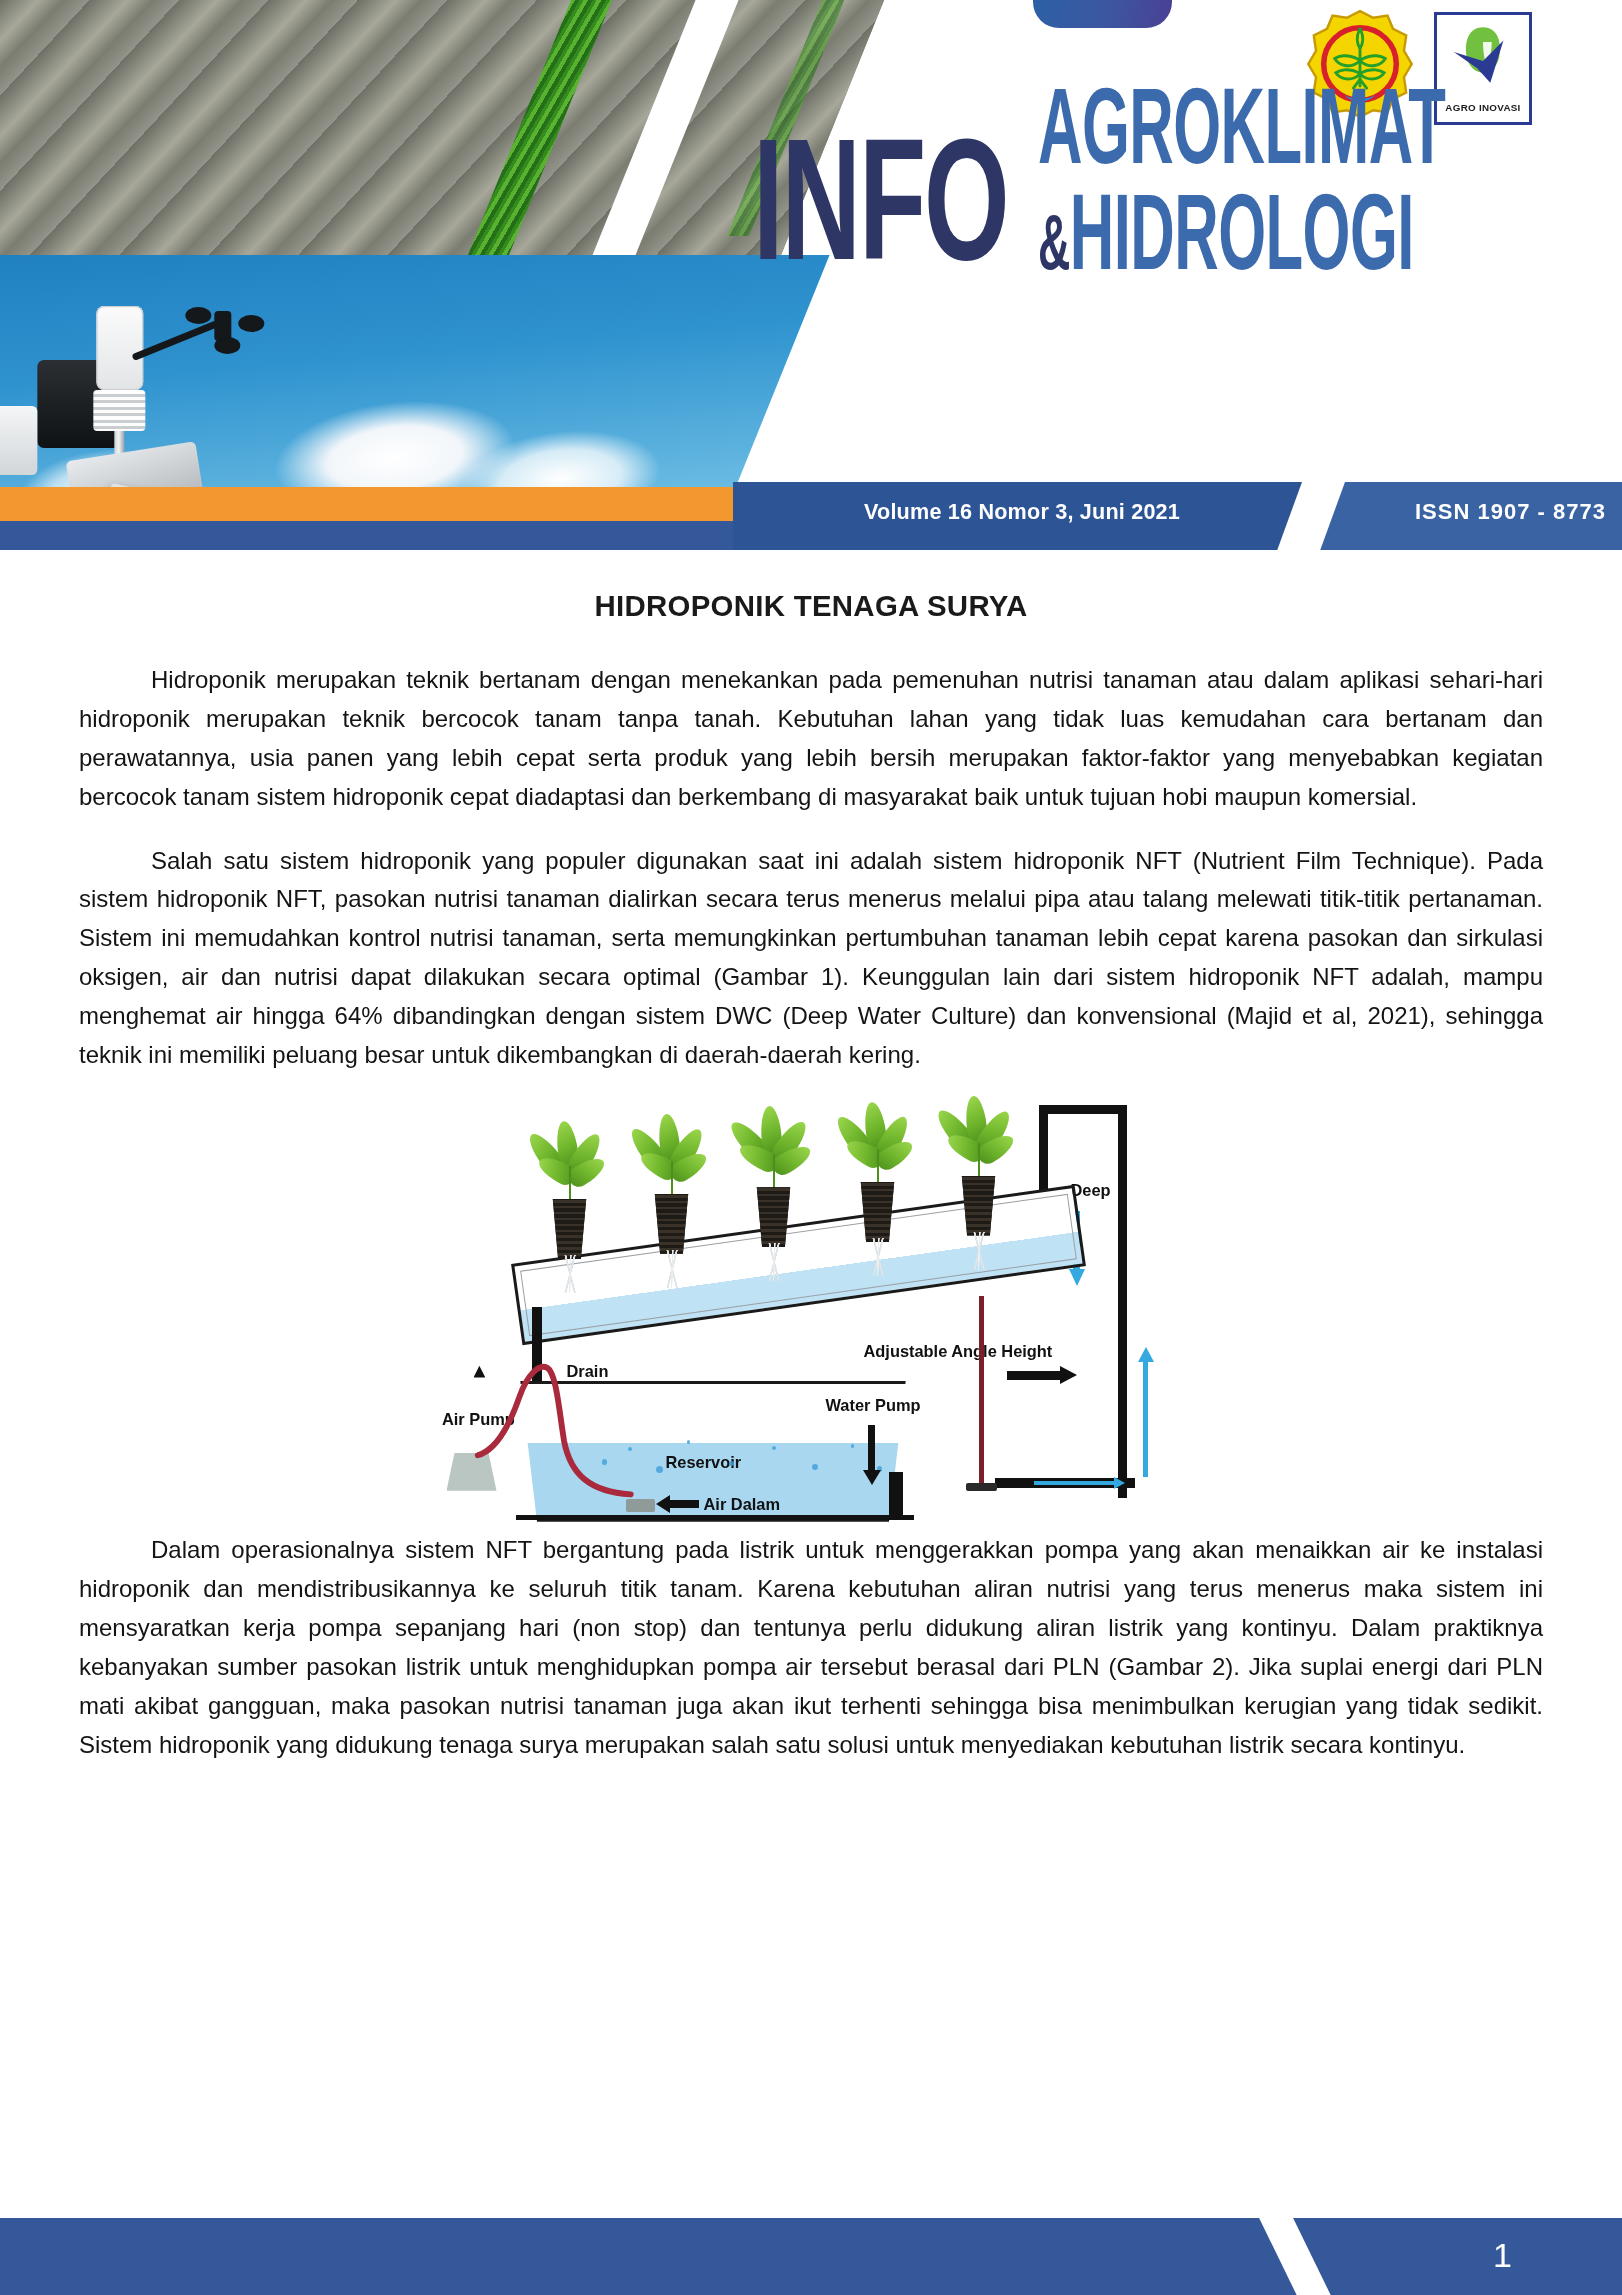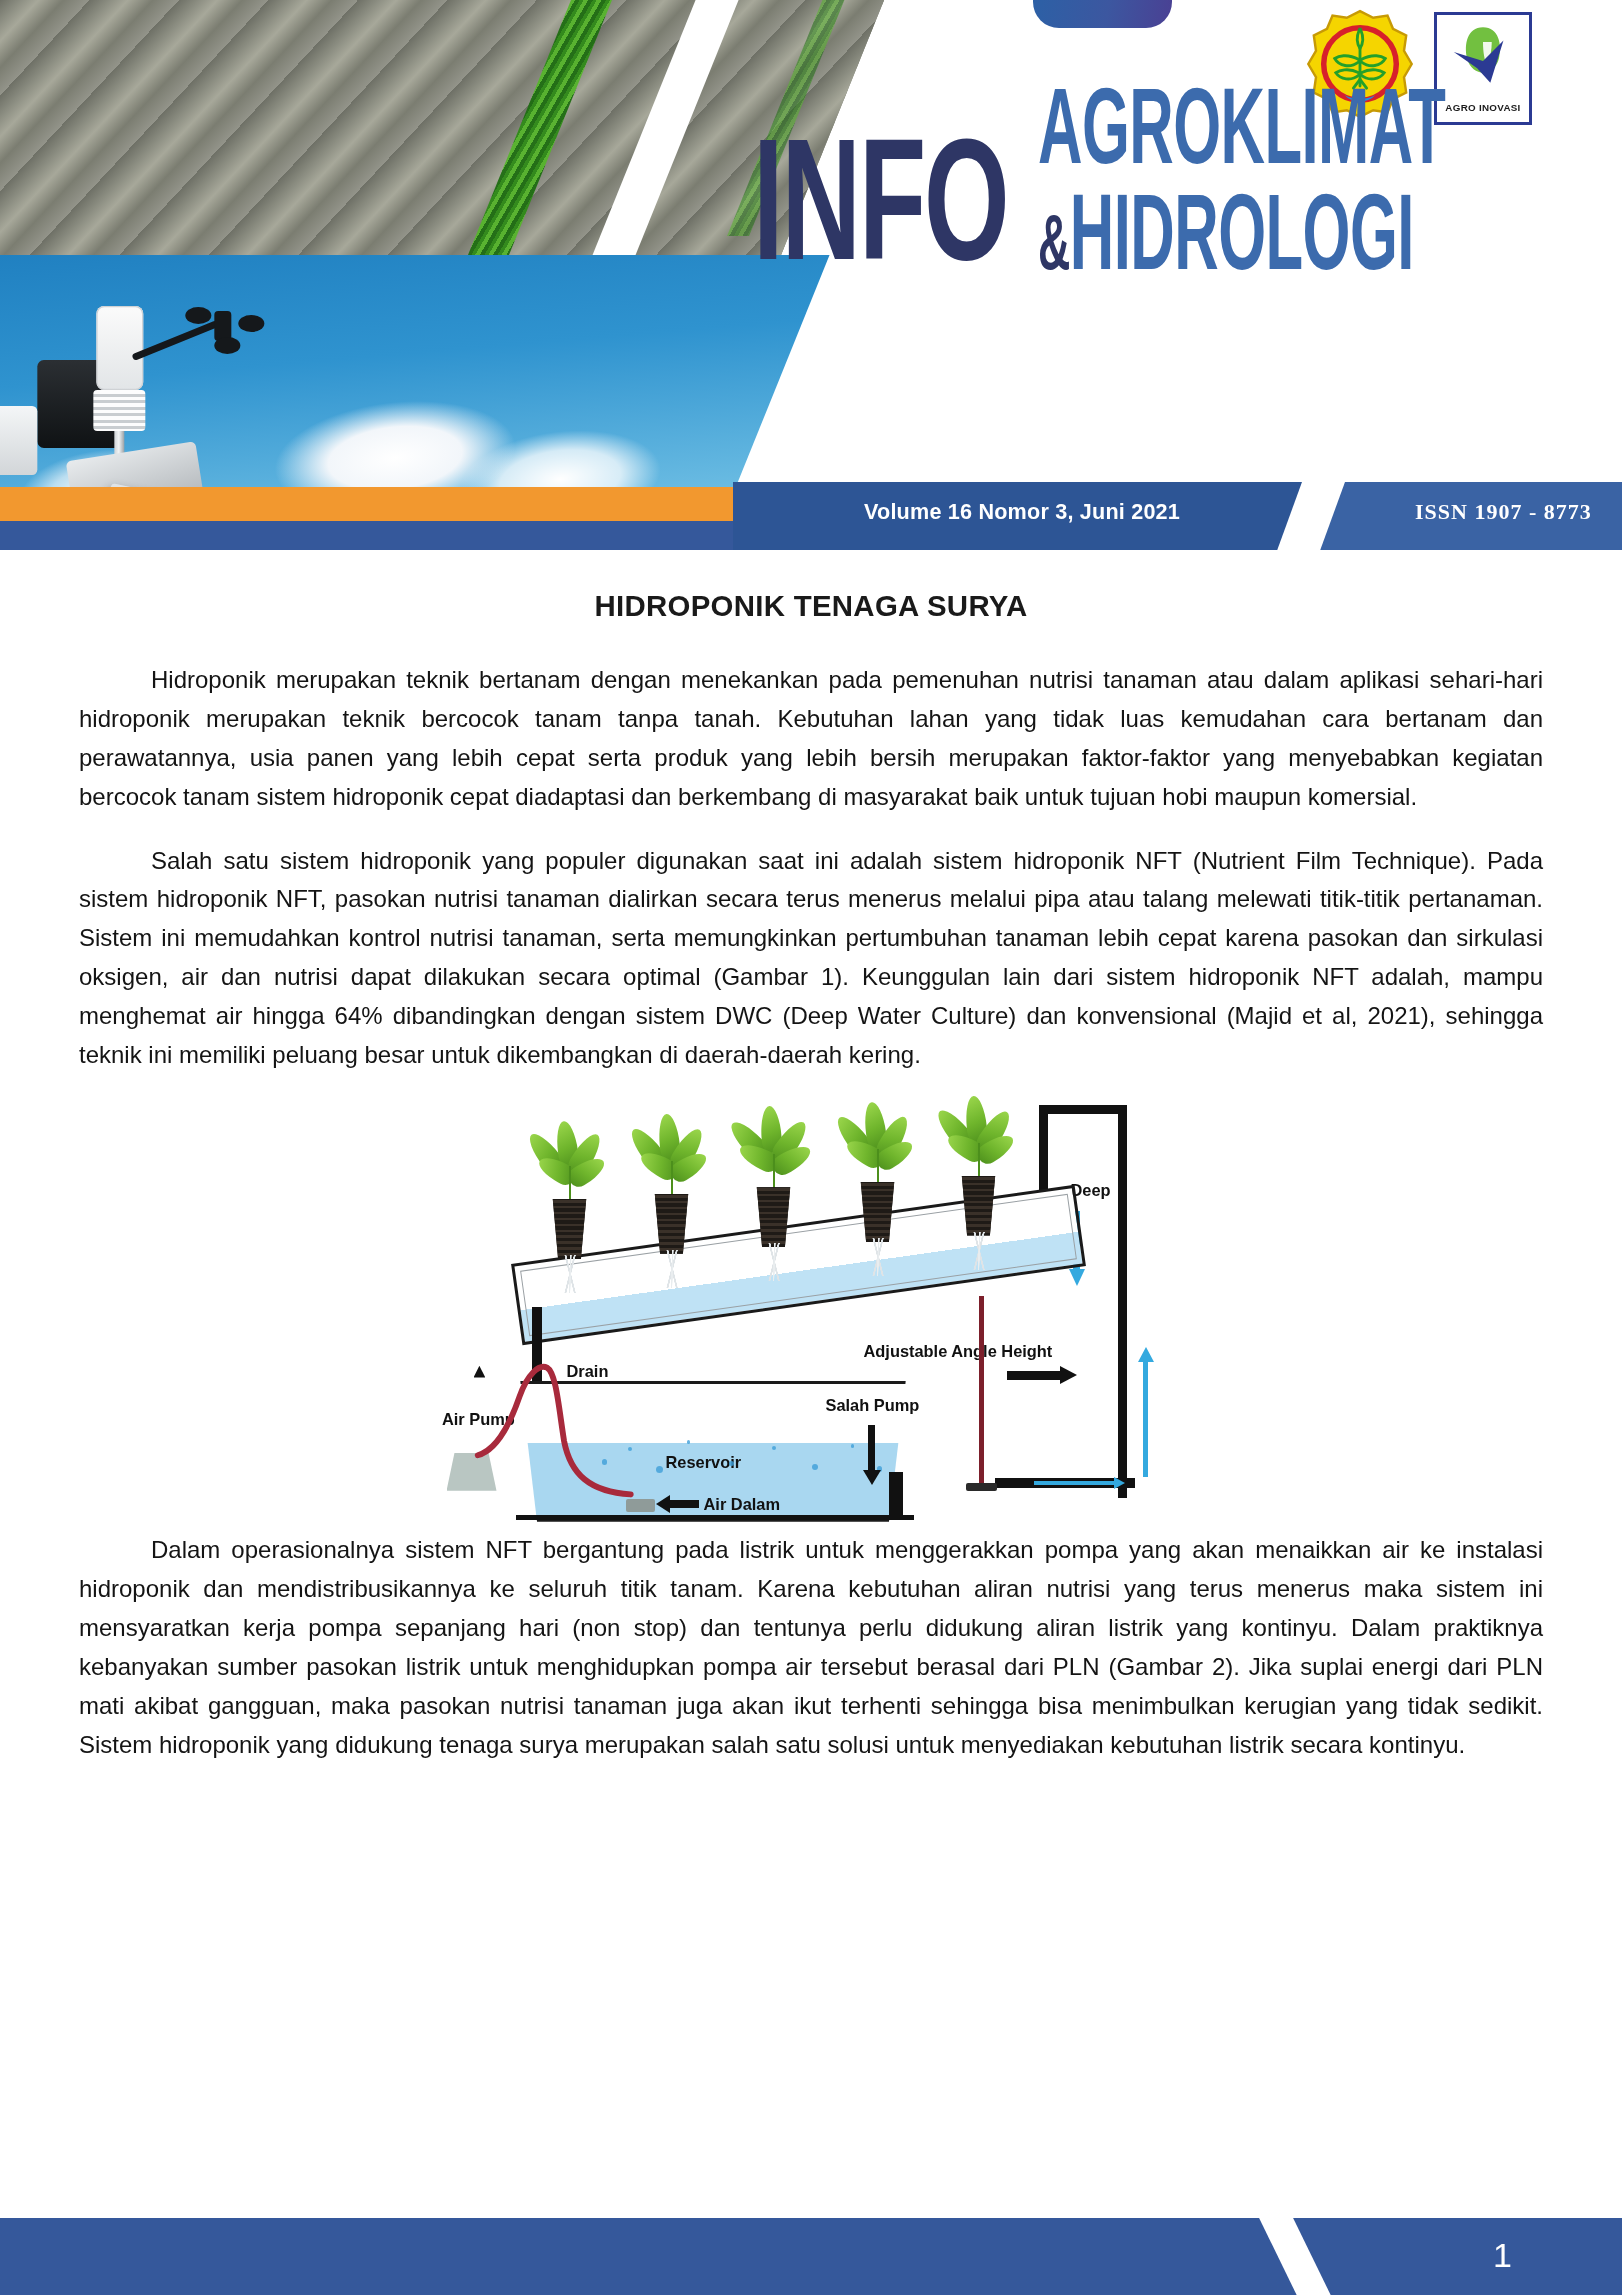--- a/index.html
+++ b/index.html
@@ -161,21 +161,21 @@
   .issue-vol {
     position:absolute; top:17px; left:131px;
     color:#fff; font-size:21.6px; font-weight:bold;
     letter-spacing:0.2px;
     font-family:"Liberation Sans", sans-serif;
   }
   .issue-issn {
     position:absolute; top:17px; left:682px;
     color:#fff; font-size:22px; font-weight:bold;
     letter-spacing:1px;
-    font-family:Liberation Serif, serif;
+    font-family:Liberation Sans, sans-serif;
   }
 
   
   .masthead {
     position:absolute;
     top: 62px; left: 753px;
     width: 870px; height: 183px;
     display:flex; align-items:flex-end;
   }
   .mh-info {
@@ -542,21 +542,21 @@
         <div class="dg bubble" style="left:196px; top:359px; width:5.9px; height:5.9px;"></div>
         <div class="dg bubble" style="left:222px; top:347px; width:4.6px; height:4.6px;"></div>
         <div class="dg bubble" style="left:250px; top:366px; width:7.2px; height:7.2px;"></div>
         <div class="dg bubble" style="left:281px; top:340px; width:3.9px; height:3.9px;"></div>
         <div class="dg bubble" style="left:323px; top:361px; width:5.2px; height:5.2px;"></div>
         <div class="dg bubble" style="left:366px; top:346px; width:4.6px; height:4.6px;"></div>
         <div class="dg bubble" style="left:406px; top:364px; width:6.5px; height:6.5px;"></div>
         <div class="dg bubble" style="left:445px; top:344px; width:3.9px; height:3.9px;"></div>
         <div class="dg bubble" style="left:471px; top:366px; width:5.9px; height:5.9px;"></div>
 
-        <span class="dg dg-label" style="left:420px; top:296px;">Salah Pump</span>
+        <span class="dg dg-label" style="left:420px; top:296px;">Water Pump</span>
         <div class="dg" style="left:462px; top:325px; width:7.9px; height:48px; background:#111;"></div>
         <div class="dg" style="left:457px; top:370px; width:0; height:0; border-left:9.2px solid transparent; border-right:9.2px solid transparent; border-top:15.7px solid #111;"></div>
         <div class="dg" style="left:483px; top:372px; width:14.4px; height:47px; background:#111;"></div>
 
         <div class="dg" style="left:573px; top:196px; width:5.9px; height:190px; background:#7c1f2b;"></div>
         <div class="dg" style="left:560px; top:383px; width:31px; height:7.9px; background:#2a2a2a; border-radius:2px;"></div>
 
         <span class="dg dg-label" style="left:14.4px; top:310px;margin-left:22px;">Air Pump</span>
         <div class="dg" style="left:41px; top:353px; width:50px; height:38px; background:#b9c6c2; clip-path:polygon(16% 0, 84% 0, 100% 100%, 0 100%);"></div>
         <svg class="dg" style="left:60px; top:236px; width:183px; height:177px; overflow:visible;" viewBox="0 0 280 270">

